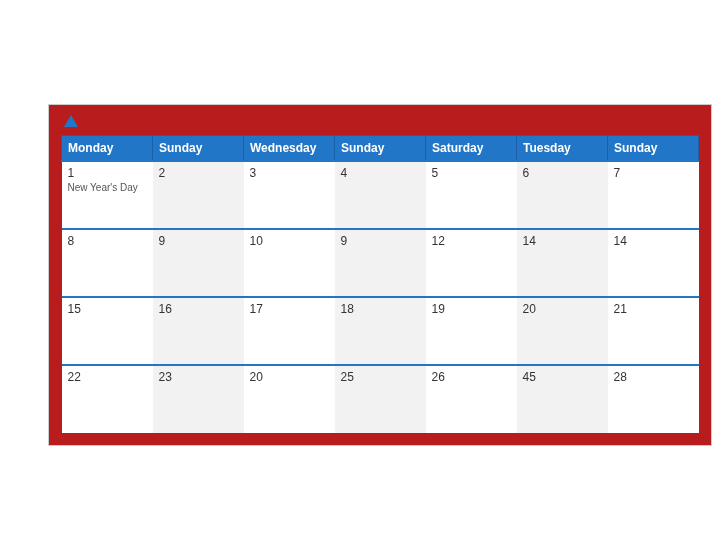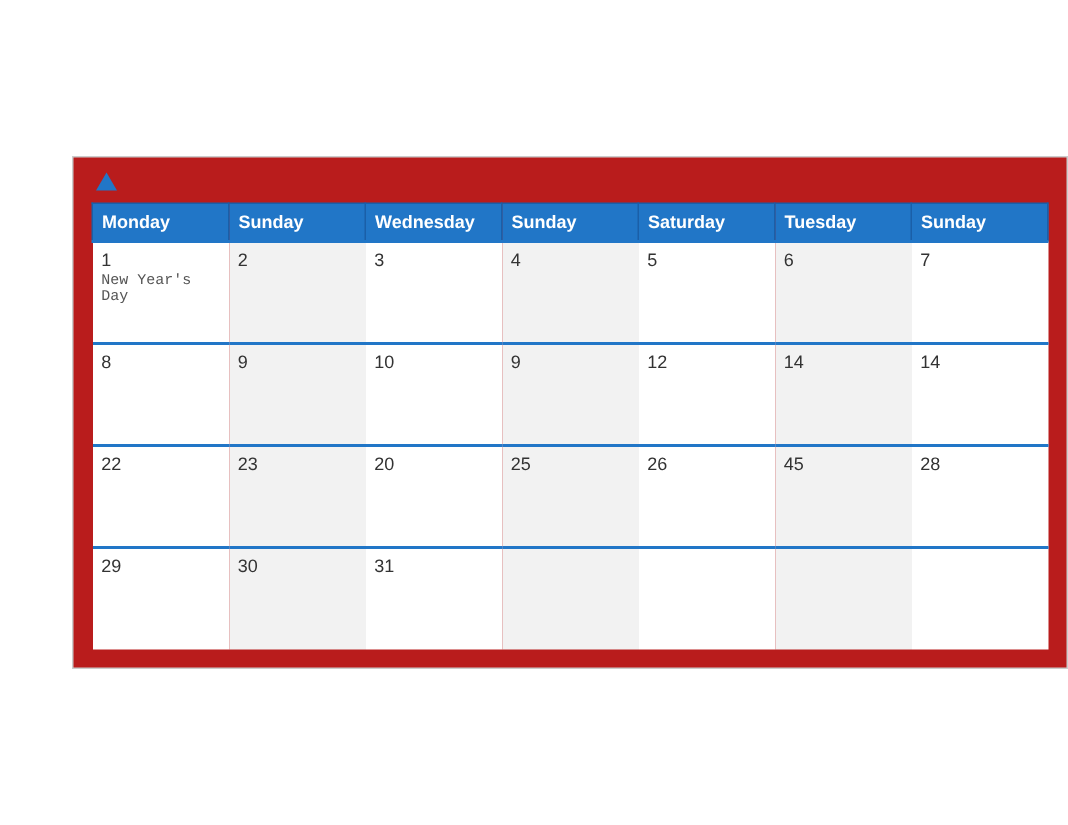--- a/index.html
+++ b/index.html
@@ -116,21 +116,20 @@
       font-size: 12px;
       color: #333;
       display: block;
     }
 
     .holiday-label {
       font-size: 10px;
       color: #555;
       margin-top: 2px;
       display: block;
-      font-family: Liberation Mono, monospace;
     }
   </style>
 </head>
 <body>
 
 <div class="calendar-wrapper">
   <div class="calendar-header">
     <div class="logo-area">
       <span class="logo-general"></span>
       <div class="logo-blue">
@@ -197,51 +196,59 @@
           </td>
           <td class="alt-row">
             <span class="day-num">14</span>
           </td>
           <td>
             <span class="day-num">14</span>
           </td>
         </tr>
         <tr>
           <td>
+            <span class="day-num">15</span>
+          </td>
+          <td class="alt-row">
+            <span class="day-num">16</span>
+          </td>
+          <td>
+            <span class="day-num">17</span>
+          </td>
+          <td class="alt-row">
+            <span class="day-num">18</span>
+          </td>
+          <td>
+            <span class="day-num">19</span>
+          </td>
+          <td class="alt-row">
+            <span class="day-num">20</span>
+          </td>
+          <td>
+            <span class="day-num">21</span>
+          </td>
+        </tr>
+        <tr>
+          <td>
             <span class="day-num">22</span>
           </td>
           <td class="alt-row">
             <span class="day-num">23</span>
           </td>
           <td>
             <span class="day-num">20</span>
           </td>
           <td class="alt-row">
             <span class="day-num">25</span>
           </td>
           <td>
             <span class="day-num">26</span>
           </td>
           <td class="alt-row">
             <span class="day-num">45</span>
           </td>
           <td>
             <span class="day-num">28</span>
           </td>
-        </tr>
-        <tr>
-          <td>
-            <span class="day-num">29</span>
-          </td>
-          <td class="alt-row">
-            <span class="day-num">30</span>
-          </td>
-          <td>
-            <span class="day-num">31</span>
-          </td>
-          <td class="alt-row"></td>
-          <td></td>
-          <td class="alt-row"></td>
-          <td></td>
         </tr>
       </tbody>
   </table>
 </div>
 
 </body></html>

